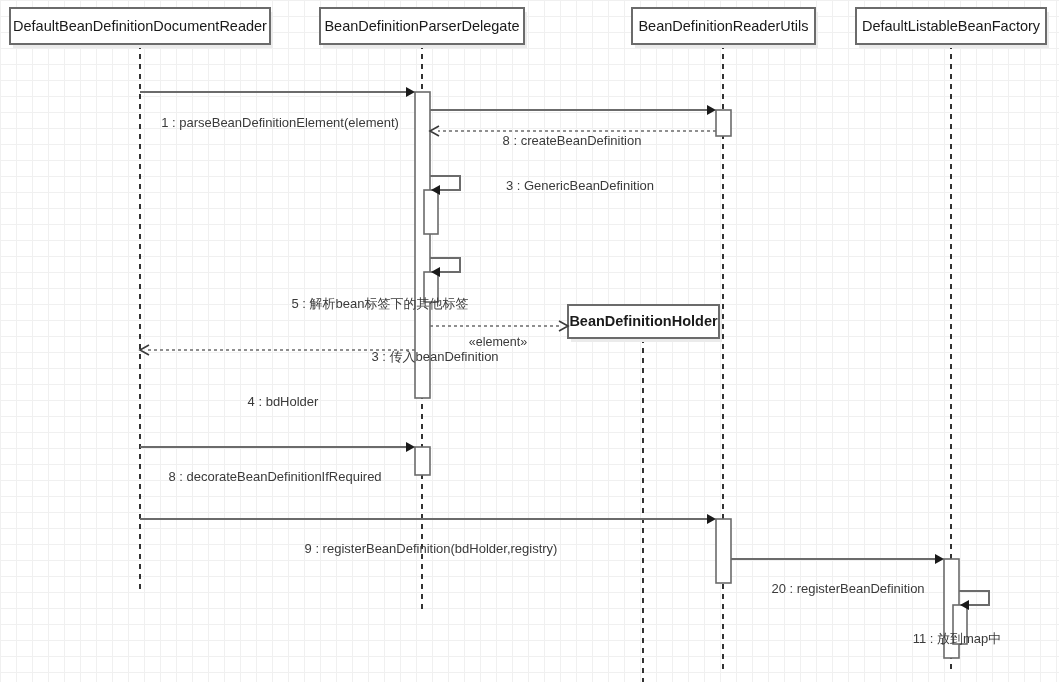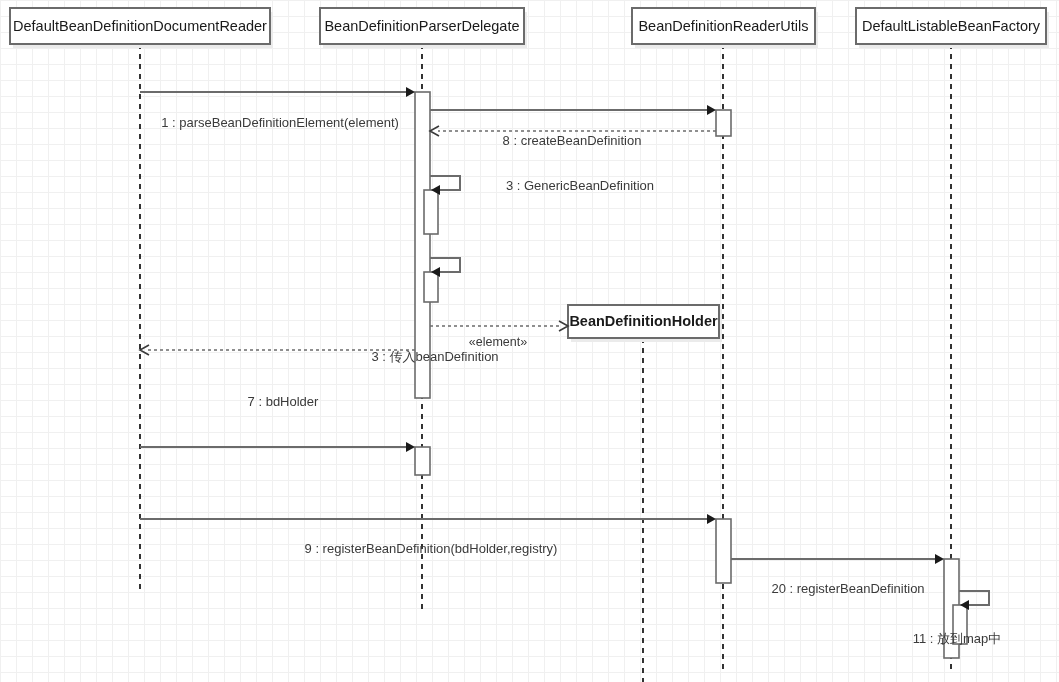--- a/index.html
+++ b/index.html
@@ -152,20 +152,22 @@
       </g>
       <g>
         <path d="M 959 591 L 989 591 L 989 605 L 968 605" class="msg-line"></path>
         <polygon points="960,605 969,600 969,610" class="arrow-filled"></polygon>
       </g>
     </svg>
   <div id="text-layer" style="position:absolute;left:0;top:0;width:1059px;height:682px;pointer-events:none;margin-top:35px;">
       <div style="position: absolute; left: 280px; top: 87px; transform: translate(-50%, -50%); font-size: 13px; color: rgb(58, 58, 58); white-space: nowrap; font-family: &quot;Liberation Sans&quot;, sans-serif;">1 : parseBeanDefinitionElement(element)</div>
       <div style="position: absolute; left: 572px; top: 105px; transform: translate(-50%, -50%); font-size: 13px; color: rgb(58, 58, 58); white-space: nowrap; font-family: &quot;Liberation Sans&quot;, sans-serif;">8 : createBeanDefinition</div>
       <div style="position: absolute; left: 580px; top: 150px; transform: translate(-50%, -50%); font-size: 13px; color: rgb(58, 58, 58); white-space: nowrap; font-family: &quot;Liberation Sans&quot;, sans-serif;">3 : GenericBeanDefinition</div>
+      <div style="position: absolute; left: 380px; top: 269px; transform: translate(-50%, -50%); font-size: 13px; color: rgb(58, 58, 58); white-space: nowrap; font-family: &quot;Liberation Sans&quot;, sans-serif;">5 : 解析bean标签下的其他标签</div>
       <div style="position: absolute; left: 498px; top: 307px; transform: translate(-50%, -50%); font-size: 12.5px; color: rgb(58, 58, 58); white-space: nowrap; font-family: &quot;Liberation Sans&quot;, sans-serif;">«element»</div>
       <div style="position: absolute; left: 435px; top: 322px; transform: translate(-50%, -50%); font-size: 13px; color: rgb(58, 58, 58); white-space: nowrap; font-family: &quot;Liberation Sans&quot;, sans-serif;">3 : 传入beanDefinition</div>
-      <div style="position: absolute; left: 283px; top: 366px; transform: translate(-50%, -50%); font-size: 13px; color: rgb(58, 58, 58); white-space: nowrap; font-family: &quot;Liberation Sans&quot;, sans-serif;">7 : bdHolder</div>
+      <div style="position: absolute; left: 283px; top: 366px; transform: translate(-50%, -50%); font-size: 13px; color: rgb(58, 58, 58); white-space: nowrap; font-family: &quot;Liberation Sans&quot;, sans-serif;">4 : bdHolder</div>
+      <div style="position: absolute; left: 275px; top: 441px; transform: translate(-50%, -50%); font-size: 13px; color: rgb(58, 58, 58); white-space: nowrap; font-family: &quot;Liberation Sans&quot;, sans-serif;">8 : decorateBeanDefinitionIfRequired</div>
       <div style="position: absolute; left: 431px; top: 513px; transform: translate(-50%, -50%); font-size: 13px; color: rgb(58, 58, 58); white-space: nowrap; font-family: &quot;Liberation Sans&quot;, sans-serif;">9 : registerBeanDefinition(bdHolder,registry)</div>
       <div style="position: absolute; left: 848px; top: 553px; transform: translate(-50%, -50%); font-size: 13px; color: rgb(58, 58, 58); white-space: nowrap; font-family: &quot;Liberation Sans&quot;, sans-serif;">20 : registerBeanDefinition</div>
       <div style="position: absolute; left: 957px; top: 604px; transform: translate(-50%, -50%); font-size: 13px; color: rgb(58, 58, 58); white-space: nowrap; font-family: &quot;Liberation Sans&quot;, sans-serif;">11 : 放到map中</div>
     </div>
 </div>
 
 </body></html>

